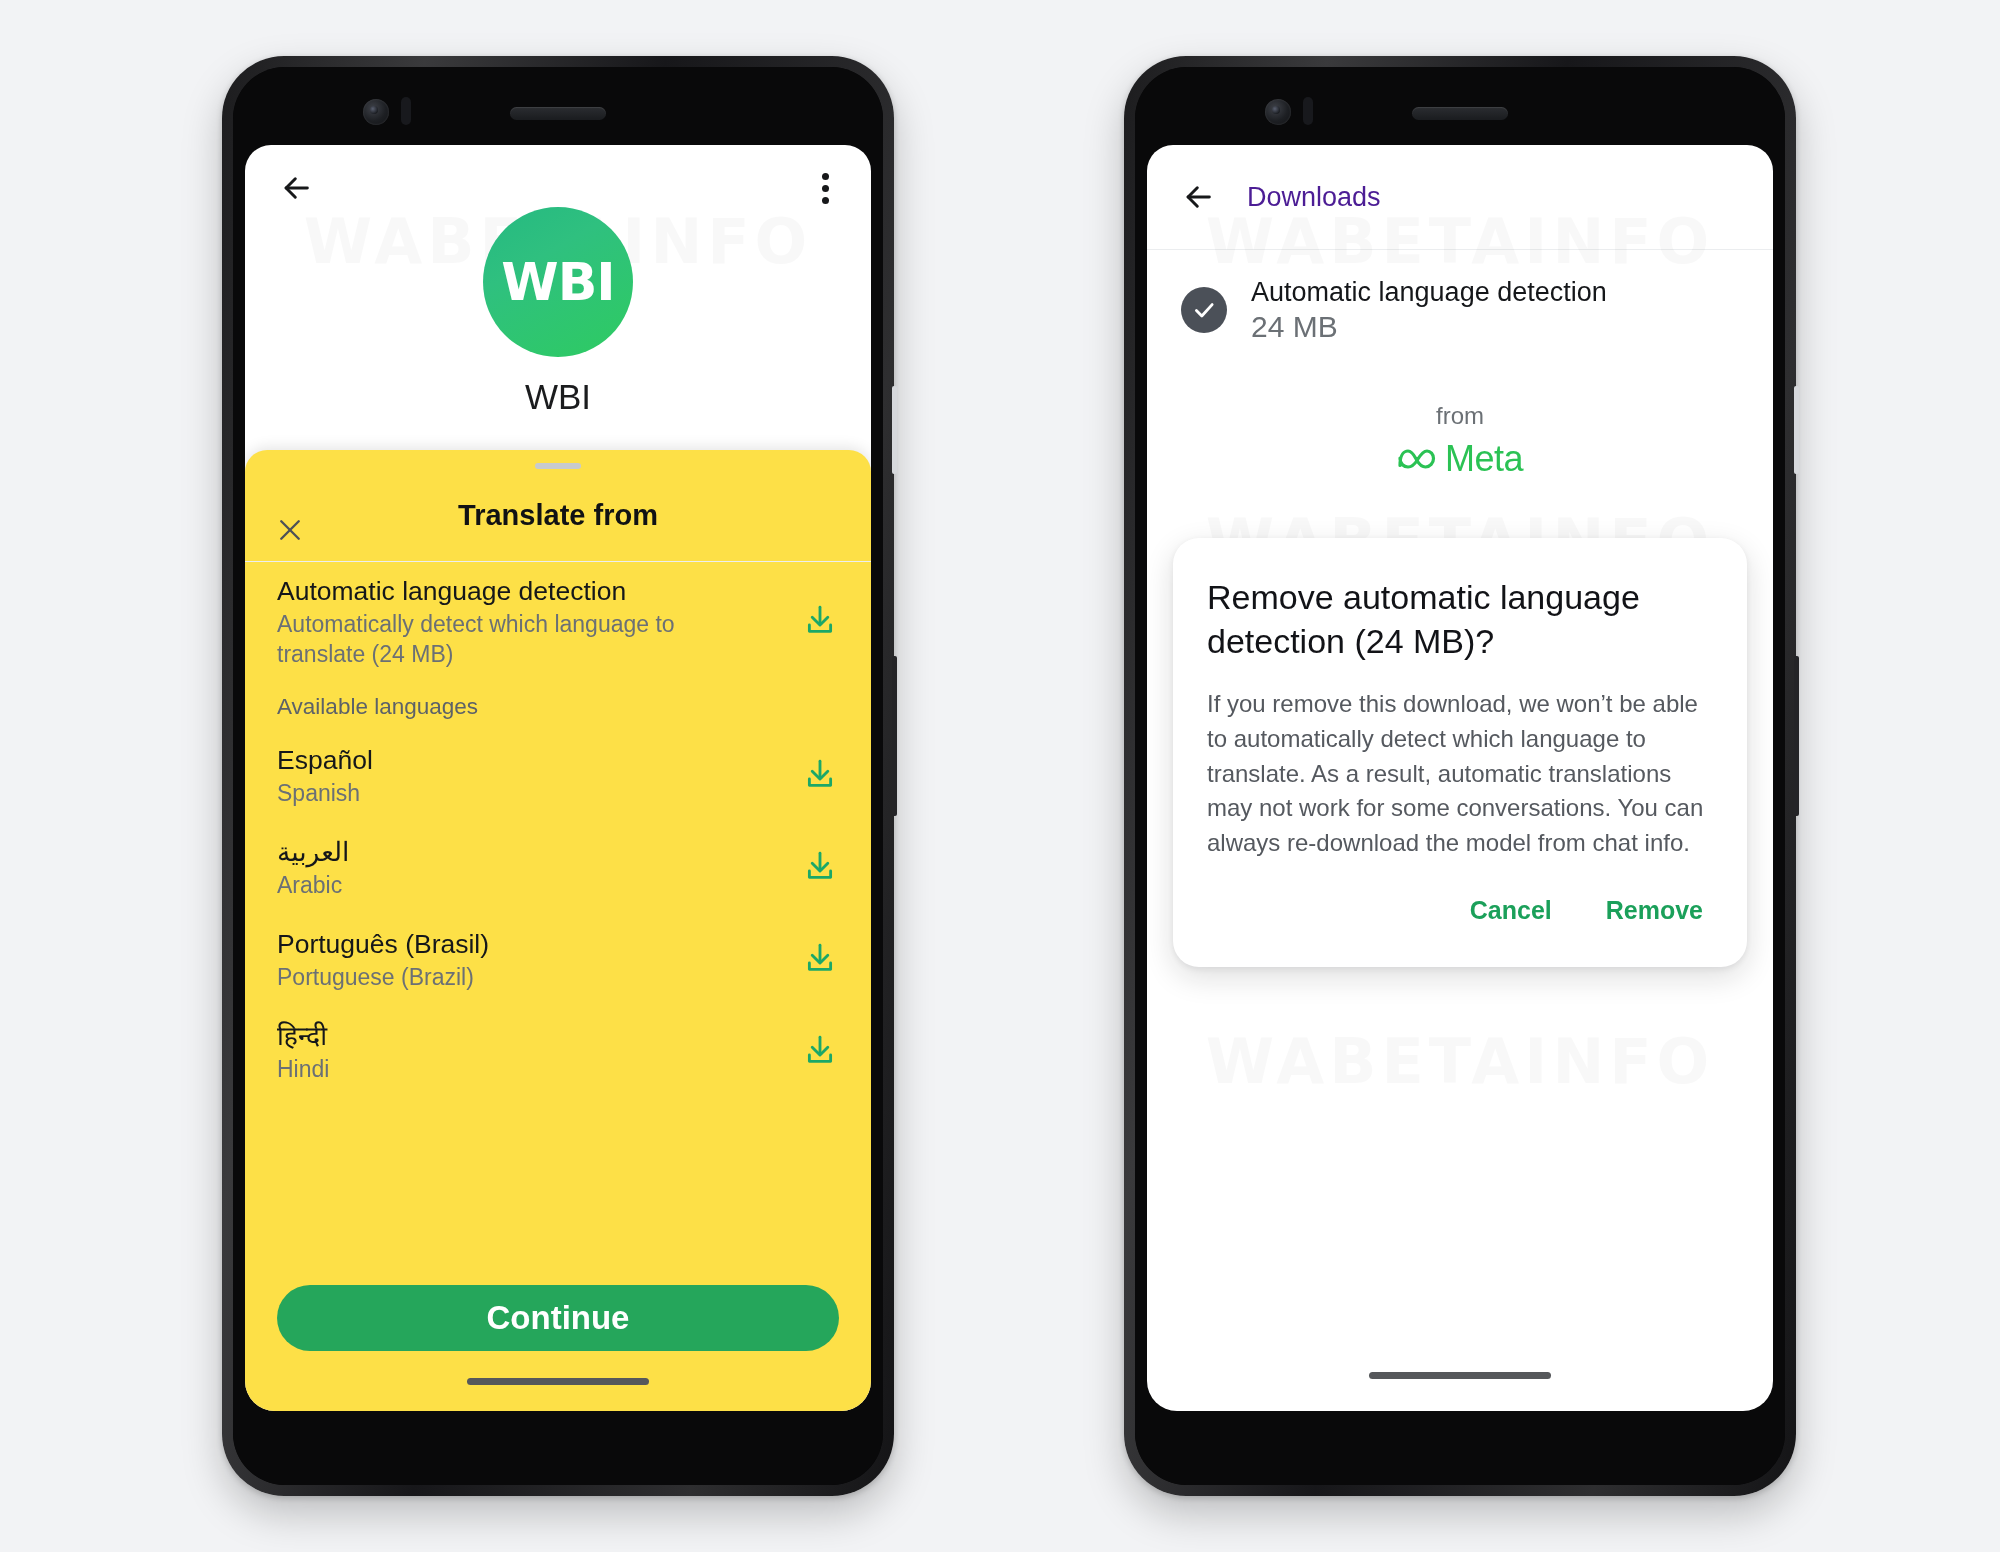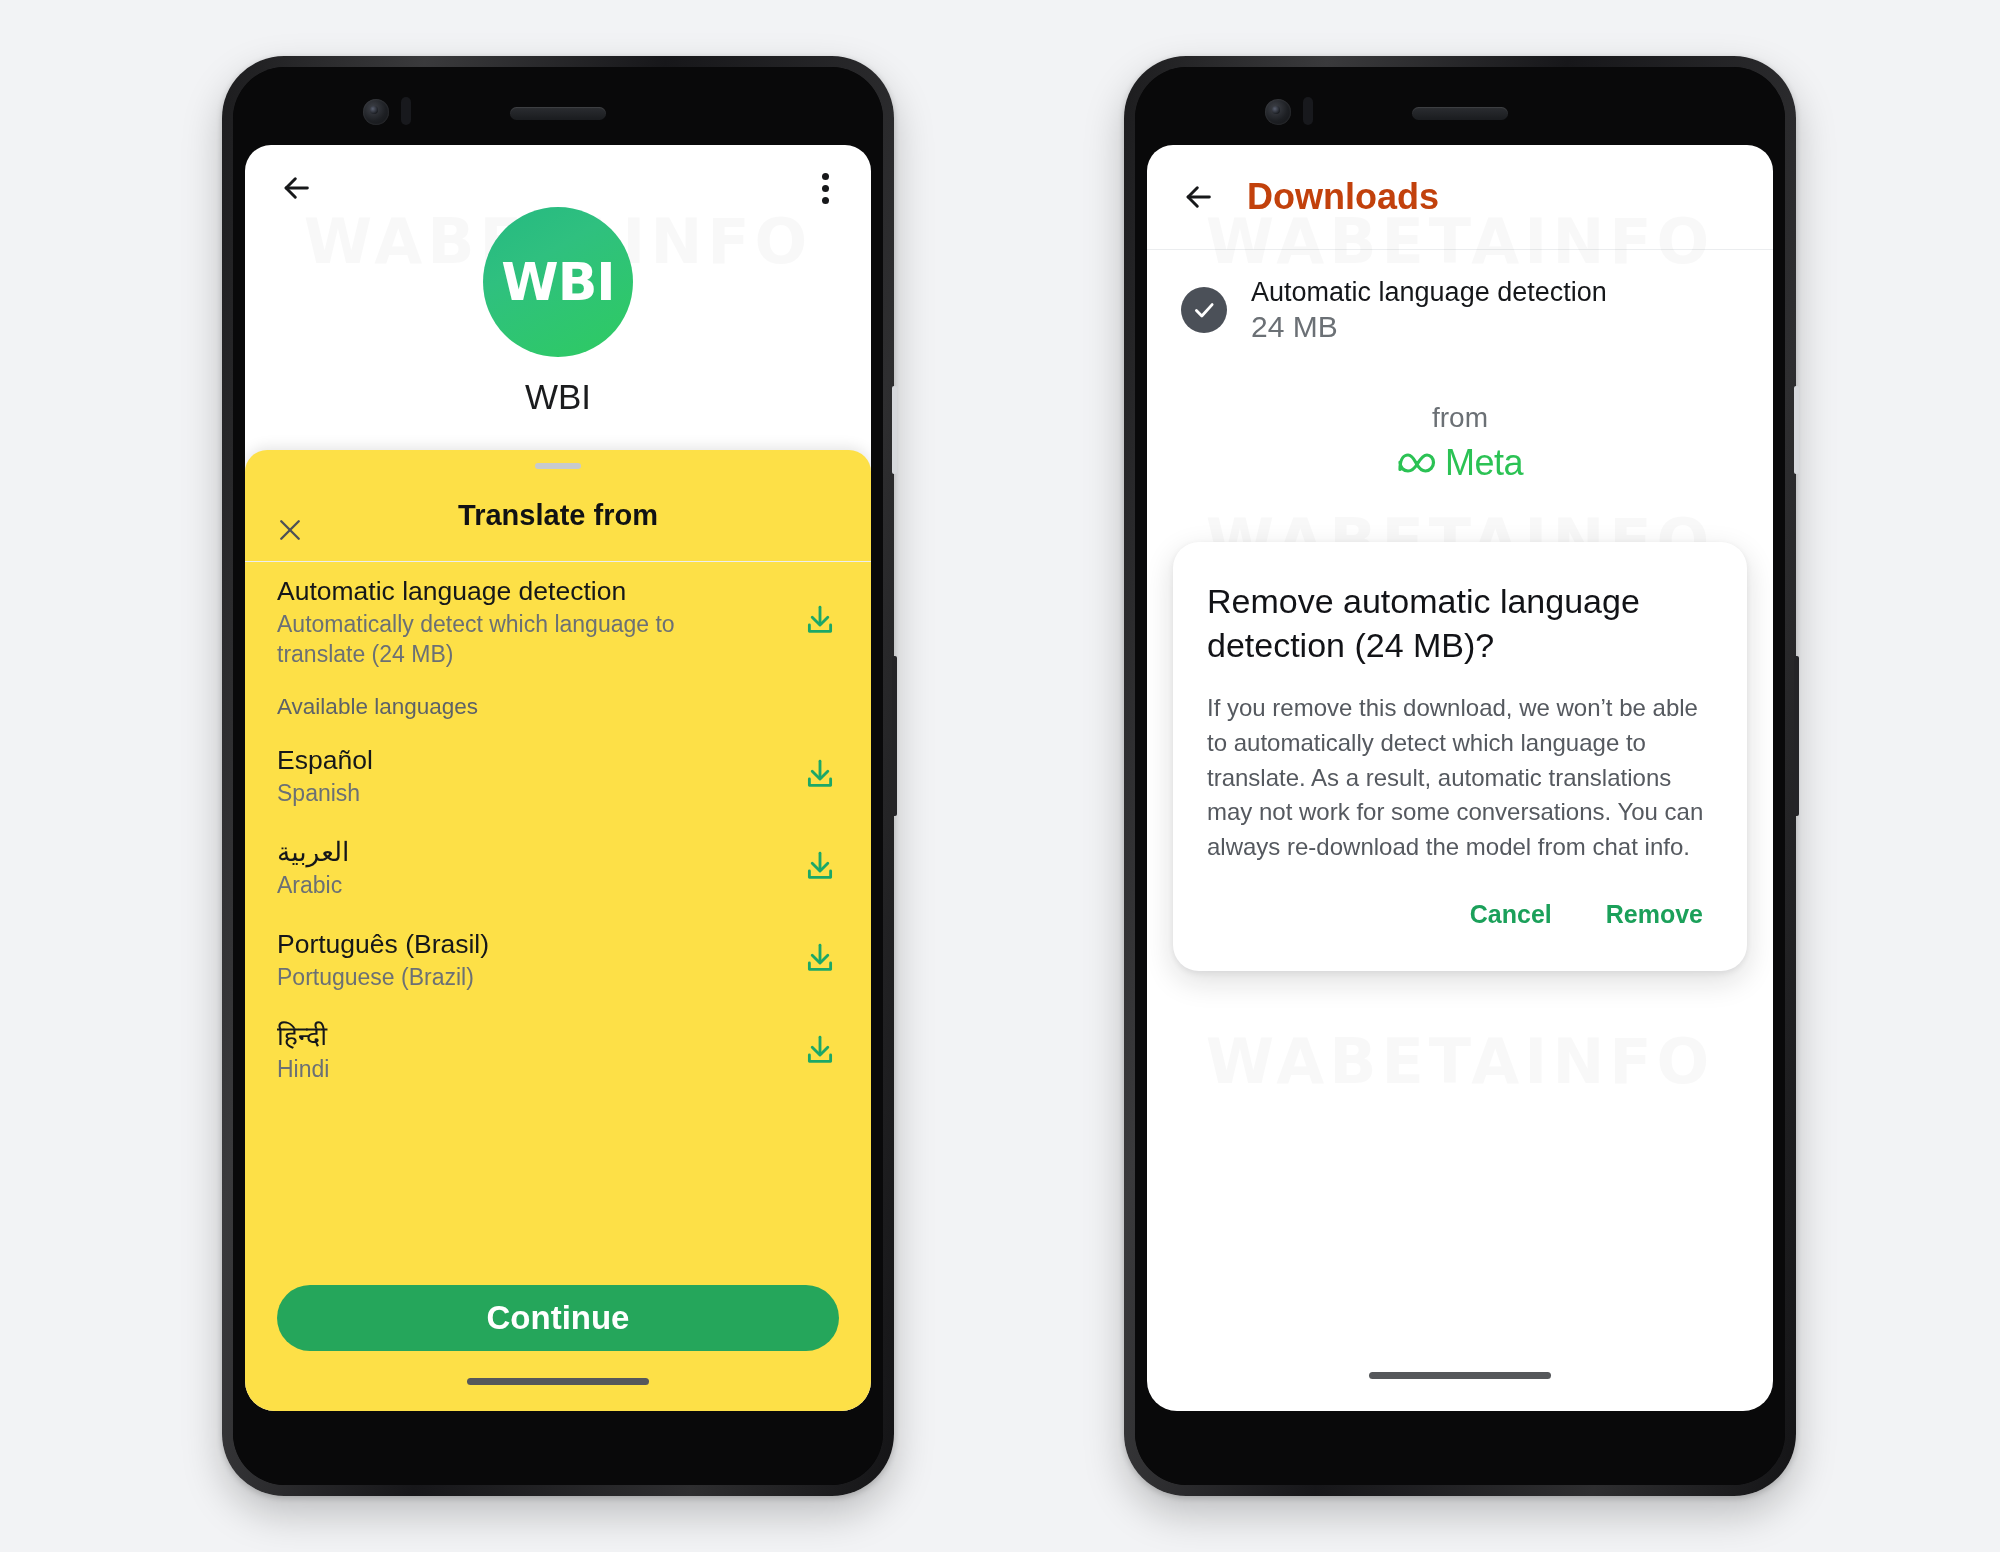--- a/index.html
+++ b/index.html
@@ -312,23 +312,23 @@
     position: relative;
     height: 104px;
     display: flex;
     align-items: center;
     gap: 32px;
     padding: 0 34px;
     box-sizing: border-box;
     z-index: 2;
   }
   .dl-title {
-    font-size: 36px;
-    color: #c2410c;
-    font-weight: 700;
+    font-size: 27px;
+    color: #4c1d95;
+    font-weight: 400;
   }
   .dl-divider {
     height: 1px;
     background: #ebedef;
     margin: 0;
   }
   .dl-item {
     display: flex;
     align-items: center;
     gap: 24px;
@@ -355,21 +355,21 @@
     color: #6b7075;
     margin-top: 2px;
   }
   .from-block {
     text-align: center;
     margin-top: 44px;
     position: relative;
     z-index: 2;
   }
   .from-label {
-    font-size: 28px;
+    font-size: 24px;
     color: #6b7075;
   }
   .meta-logo {
     margin-top: 8px;
     display: inline-flex;
     align-items: center;
     gap: 8px;
   }
   .meta-word {
     font-size: 36px;

